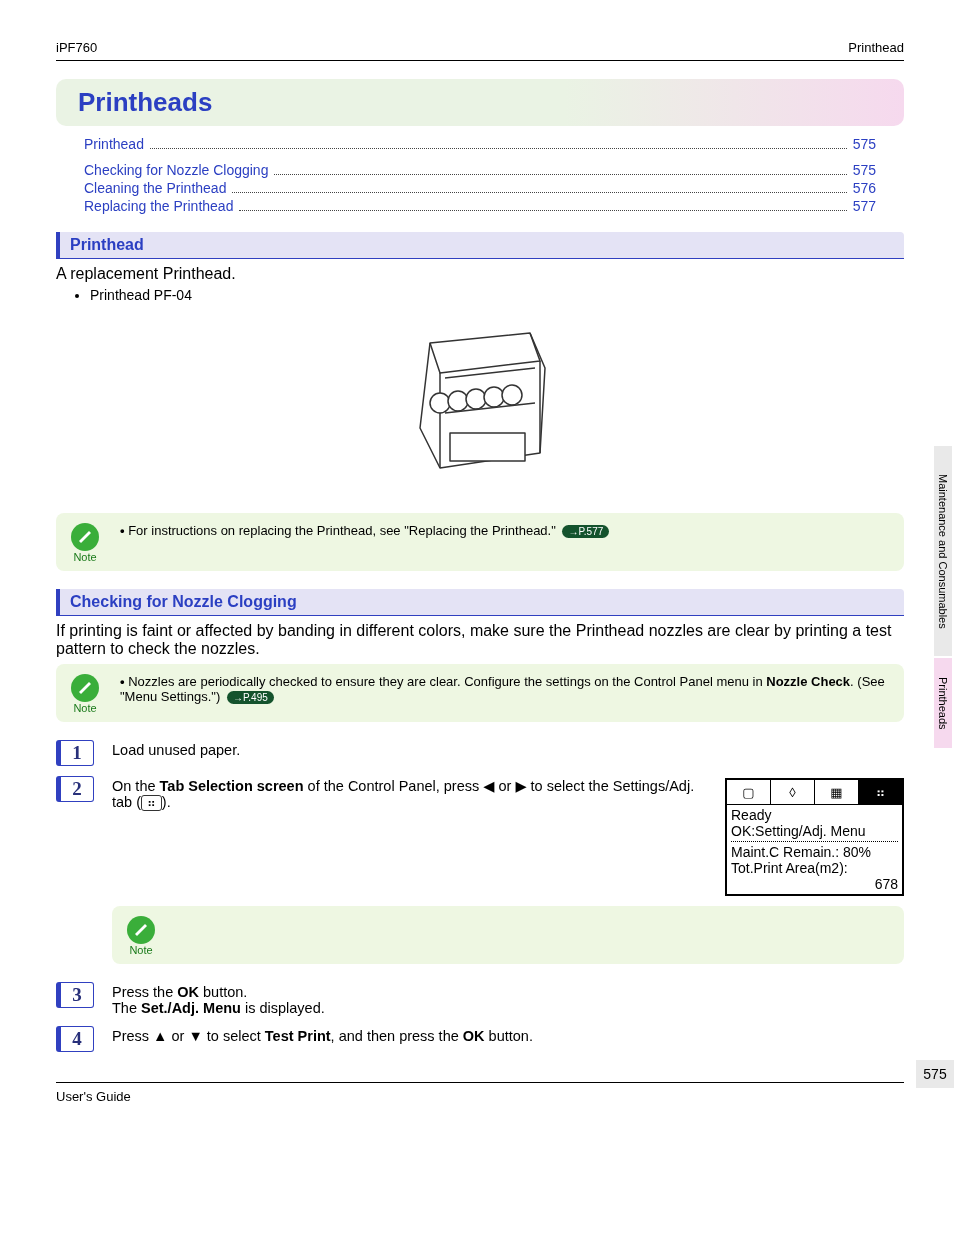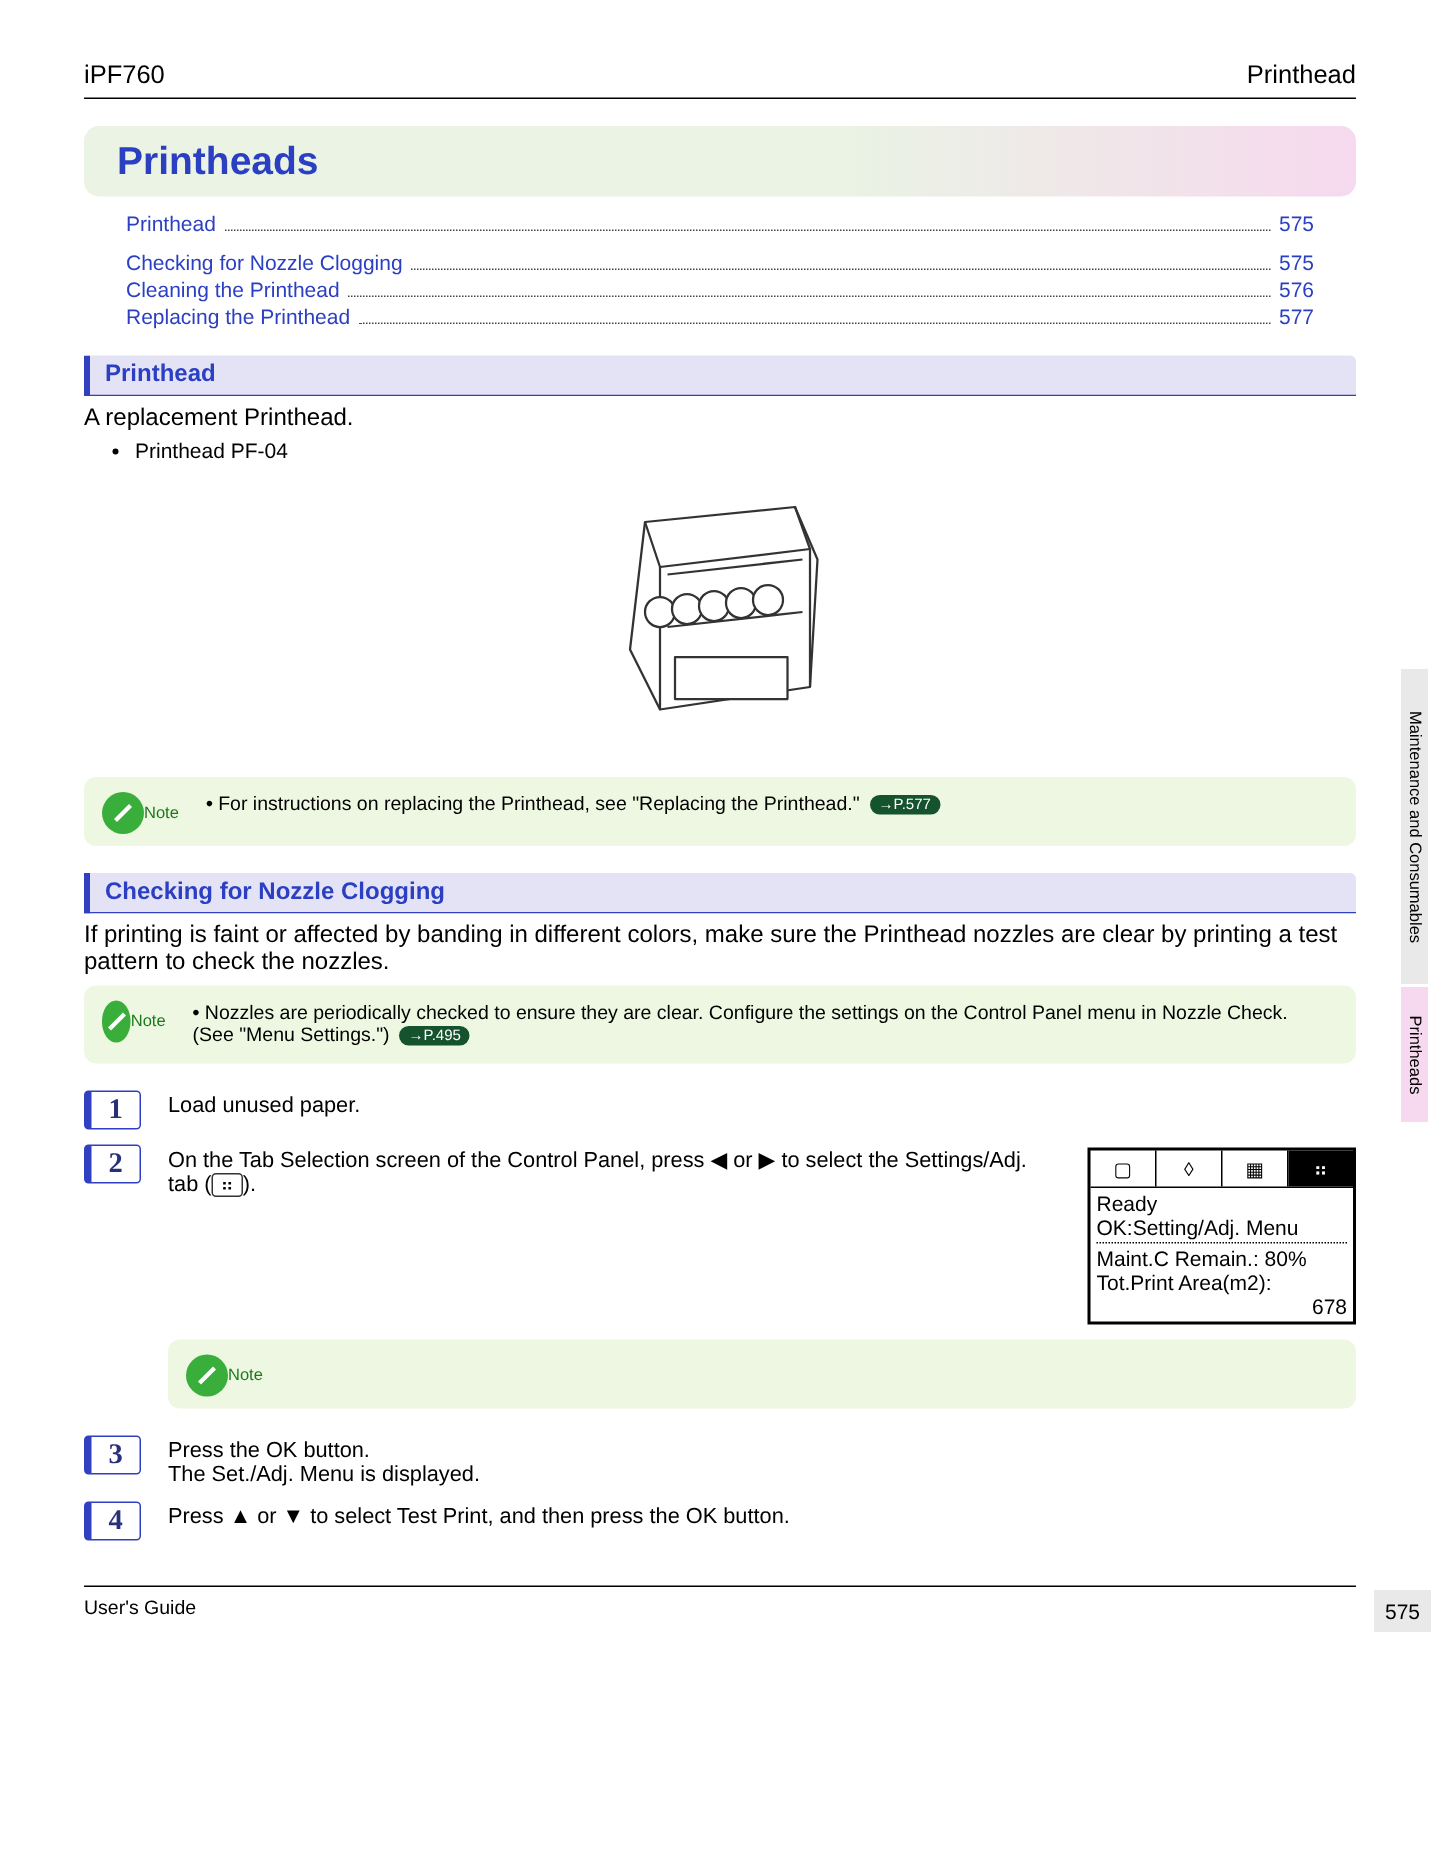--- a/index.html
+++ b/index.html
@@ -11,21 +11,21 @@
     width: 954px;
     background: #fff;
   }
   .page {
     padding: 40px 50px 30px 56px;
     position: relative;
   }
   .header-row {
     display: flex;
     justify-content: space-between;
-    font-size: 17px;
+    font-size: 13px;
     padding-bottom: 5px;
     border-bottom: 1px solid #000;
     margin-bottom: 18px;
   }
   .banner {
     border-radius: 10px;
     padding: 8px 22px;
     font-size: 26px;
     font-weight: bold;
     color: #2b3fc2;
@@ -72,21 +72,21 @@
     background: #eef7e2;
     border-radius: 8px;
     padding: 10px 16px 8px 12px;
     display: flex;
     align-items: flex-start;
     gap: 18px;
     margin: 6px 0 18px;
   }
   .note-badge {
     display: flex;
-    flex-direction: row;
+    flex-direction: column;
     align-items: center;
     font-size: 11px;
     color: #1a7a1a;
     min-width: 34px;
   }
   .note-icon {
     width: 28px; height: 28px; border-radius: 50%;
     background: #3aae3a;
     display: flex; align-items: center; justify-content: center;
   }
@@ -181,21 +181,21 @@
     padding: 6px 0;
   }
   .footer-row {
     display: flex;
     justify-content: space-between;
     font-size: 13px;
     border-top: 1px solid #000;
     padding-top: 6px;
     margin-top: 30px;
   }
-  b, strong { font-weight: normal; }
+  b, strong { font-weight: bold; }
 </style>
 </head>
 <body>
 
 <div class="page">
 
   <div class="header-row">
     <span>iPF760</span>
     <span>Printhead</span>
   </div>

